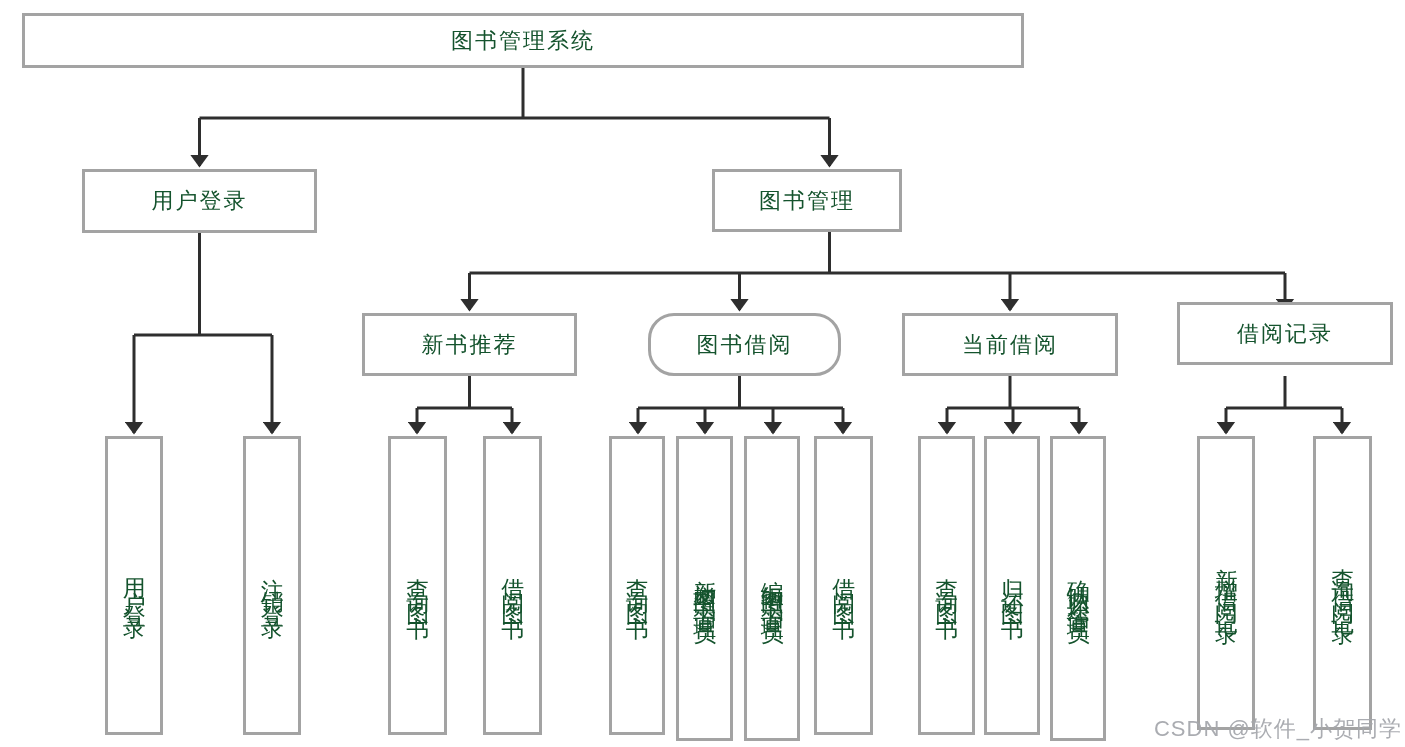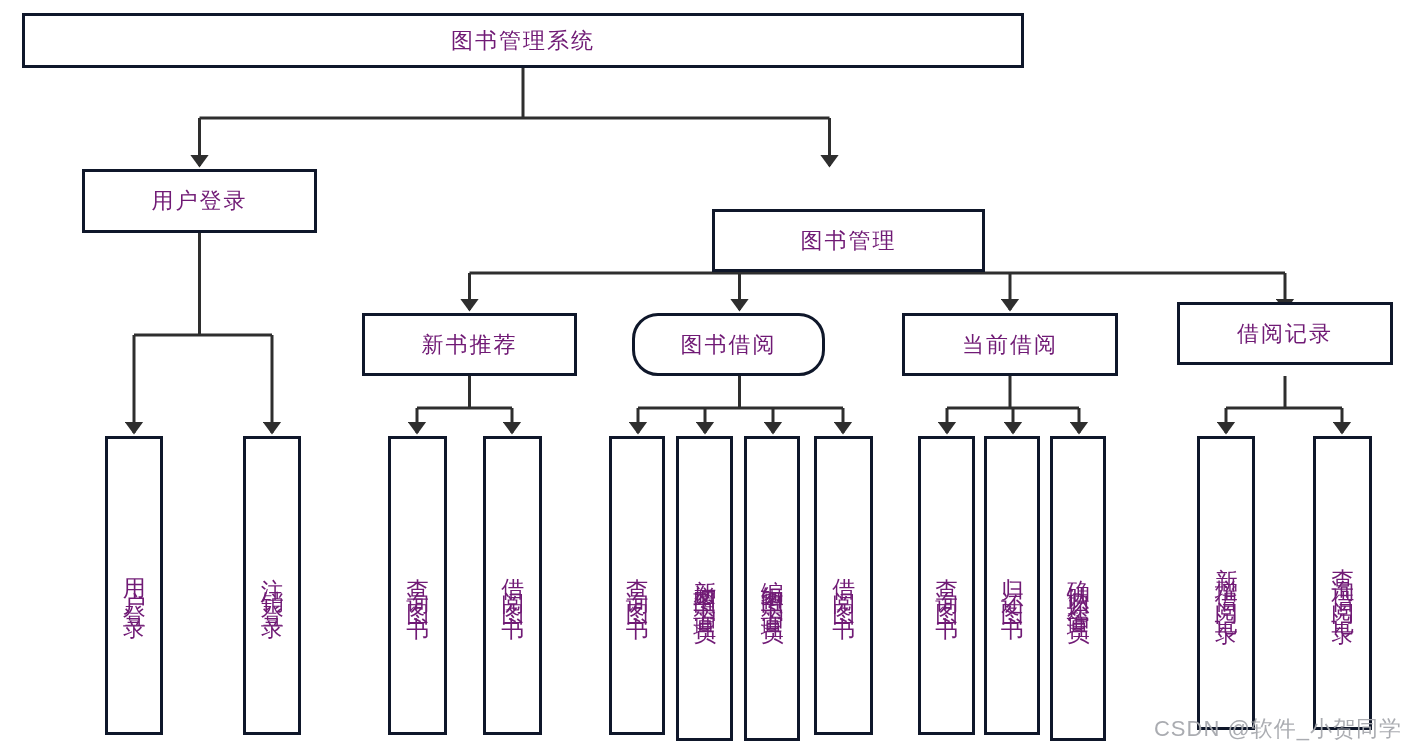--- a/index.html
+++ b/index.html
@@ -11,23 +11,23 @@
     overflow:hidden;
   }
   #connectors{position:absolute;left:0;top:0;width:1405px;height:747px;}
   #connectors path.wire, #connectors line{
     stroke:#2e2e2e;stroke-width:3;fill:none;
   }
   .node{
     position:absolute;
     box-sizing:border-box;
     background:#ffffff;
-    border:3px solid #0f172a;
+    border:3px solid #a3a3a3;
     display:flex;align-items:center;justify-content:center;
-    color:#701a75;
+    color:#14532d;
   }
   .hbox{
     font-size:22px;
     letter-spacing:2px;
     white-space:nowrap;
   }
   .vbox{
     writing-mode:vertical-rl;
     text-orientation:mixed;
     font-size:23px;
@@ -90,24 +90,24 @@
     <line x1="1013" y1="408" x2="1013" y2="433" marker-end="url(#arrow)"></line>
     <line x1="1079" y1="408" x2="1079" y2="433" marker-end="url(#arrow)"></line>
 
     <line x1="1226" y1="408" x2="1226" y2="433" marker-end="url(#arrow)"></line>
     <line x1="1342" y1="408" x2="1342" y2="433" marker-end="url(#arrow)"></line>
   </svg>
 
   <div class="node hbox" style="left:22px;top:13px;width:1002px;height:55px;">图书管理系统</div>
 
   <div class="node hbox" style="left:82px;top:169px;width:235px;height:64px;">用户登录</div>
-  <div class="node hbox" style="left:712px;top:169px;width:273px;height:63px;margin-top:40px;">图书管理</div>
+  <div class="node hbox" style="left:712px;top:169px;width:190px;height:63px;">图书管理</div>
 
   <div class="node hbox" style="left:362px;top:313px;width:215px;height:63px;font-family:Liberation Mono, monospace;">新书推荐</div>
-  <div class="node hbox" style="left:632px;top:313px;width:193px;height:63px;border-radius:26px;">图书借阅</div>
+  <div class="node hbox" style="left:648px;top:313px;width:193px;height:63px;border-radius:26px;">图书借阅</div>
   <div class="node hbox" style="left:902px;top:313px;width:216px;height:63px;">当前借阅</div>
   <div class="node hbox" style="left:1177px;top:302px;width:216px;height:63px;">借阅记录</div>
 
   <div class="node vbox" style="left:105px;top:436px;width:58px;height:299px;">用户登录</div>
   <div class="node vbox" style="left:243px;top:436px;width:58px;height:299px;">注销登录</div>
 
   <div class="node vbox" style="left:388px;top:436px;width:59px;height:299px;">查询图书</div>
   <div class="node vbox" style="left:483px;top:436px;width:59px;height:299px;">借阅图书</div>
 
   <div class="node vbox" style="left:609px;top:436px;width:56px;height:299px;">查询图书</div>

